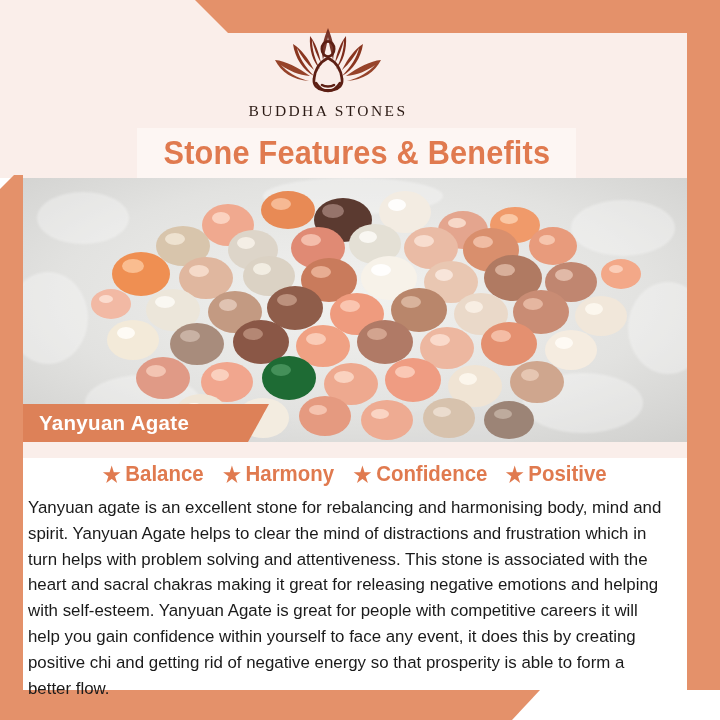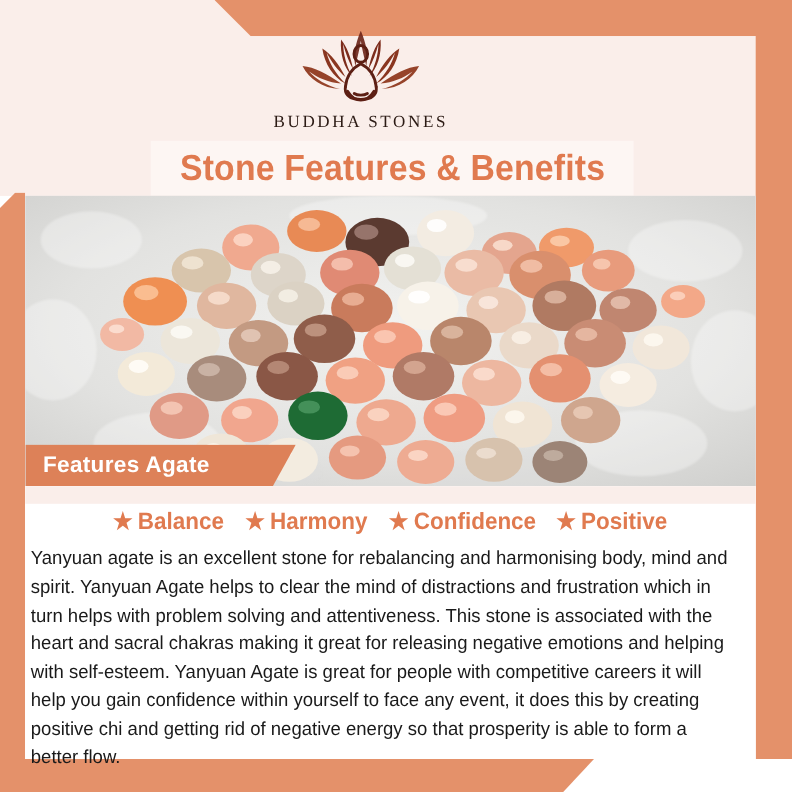--- a/index.html
+++ b/index.html
@@ -334,21 +334,21 @@
       <ellipse cx="357" cy="236" rx="9" ry="5" fill="#fbdbcb" opacity="0.85"></ellipse>
       <ellipse cx="426" cy="240" rx="26" ry="20" fill="#d7c2ad"></ellipse>
       <ellipse cx="419" cy="234" rx="9" ry="5" fill="#efe1d3" opacity="0.85"></ellipse>
       <ellipse cx="486" cy="242" rx="25" ry="19" fill="#9c8476"></ellipse>
       <ellipse cx="480" cy="236" rx="9" ry="5" fill="#c4b1a5" opacity="0.85"></ellipse>
     </g>
   </svg>
 </div>
 
 <div class="stone-chip">
-  <span class="stone-chip-text">Features Agate</span>
+  <span class="stone-chip-text">Yanyuan Agate</span>
 </div>
 
 <div class="content">
   <div class="pink-strip"></div>
 
   <div class="benefits">
     <div class="benefit">
       <span class="star">★</span>
       <span>Balance</span>
     </div>

